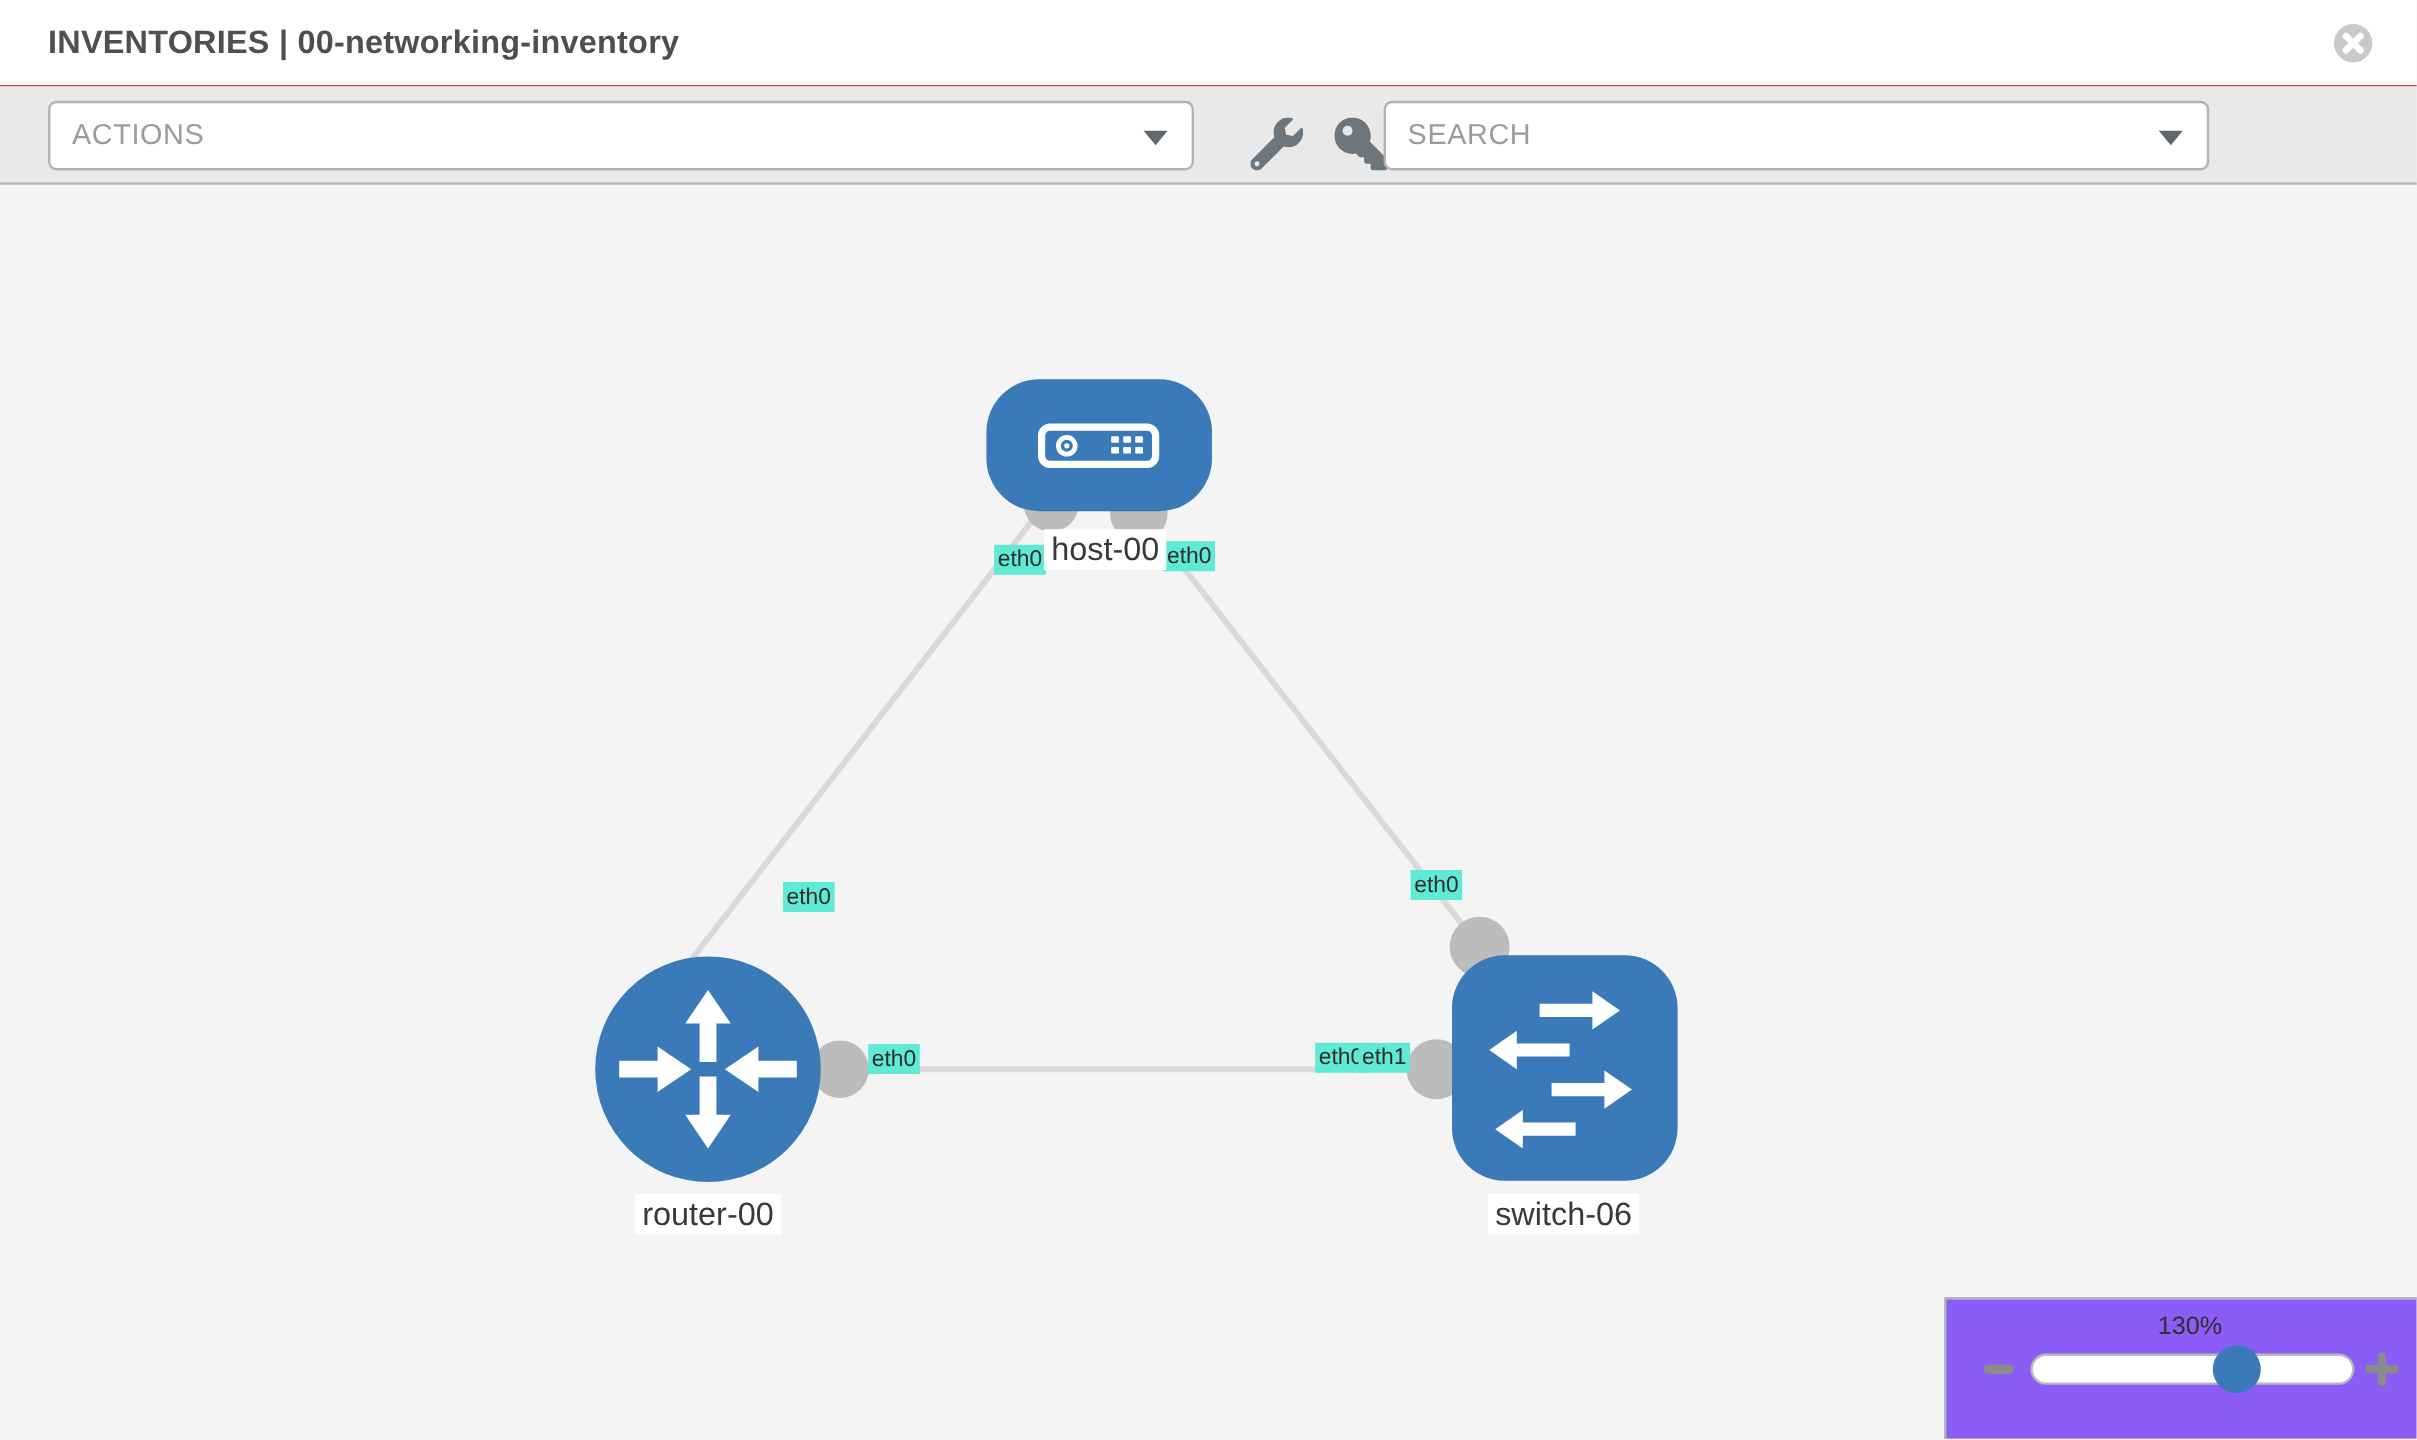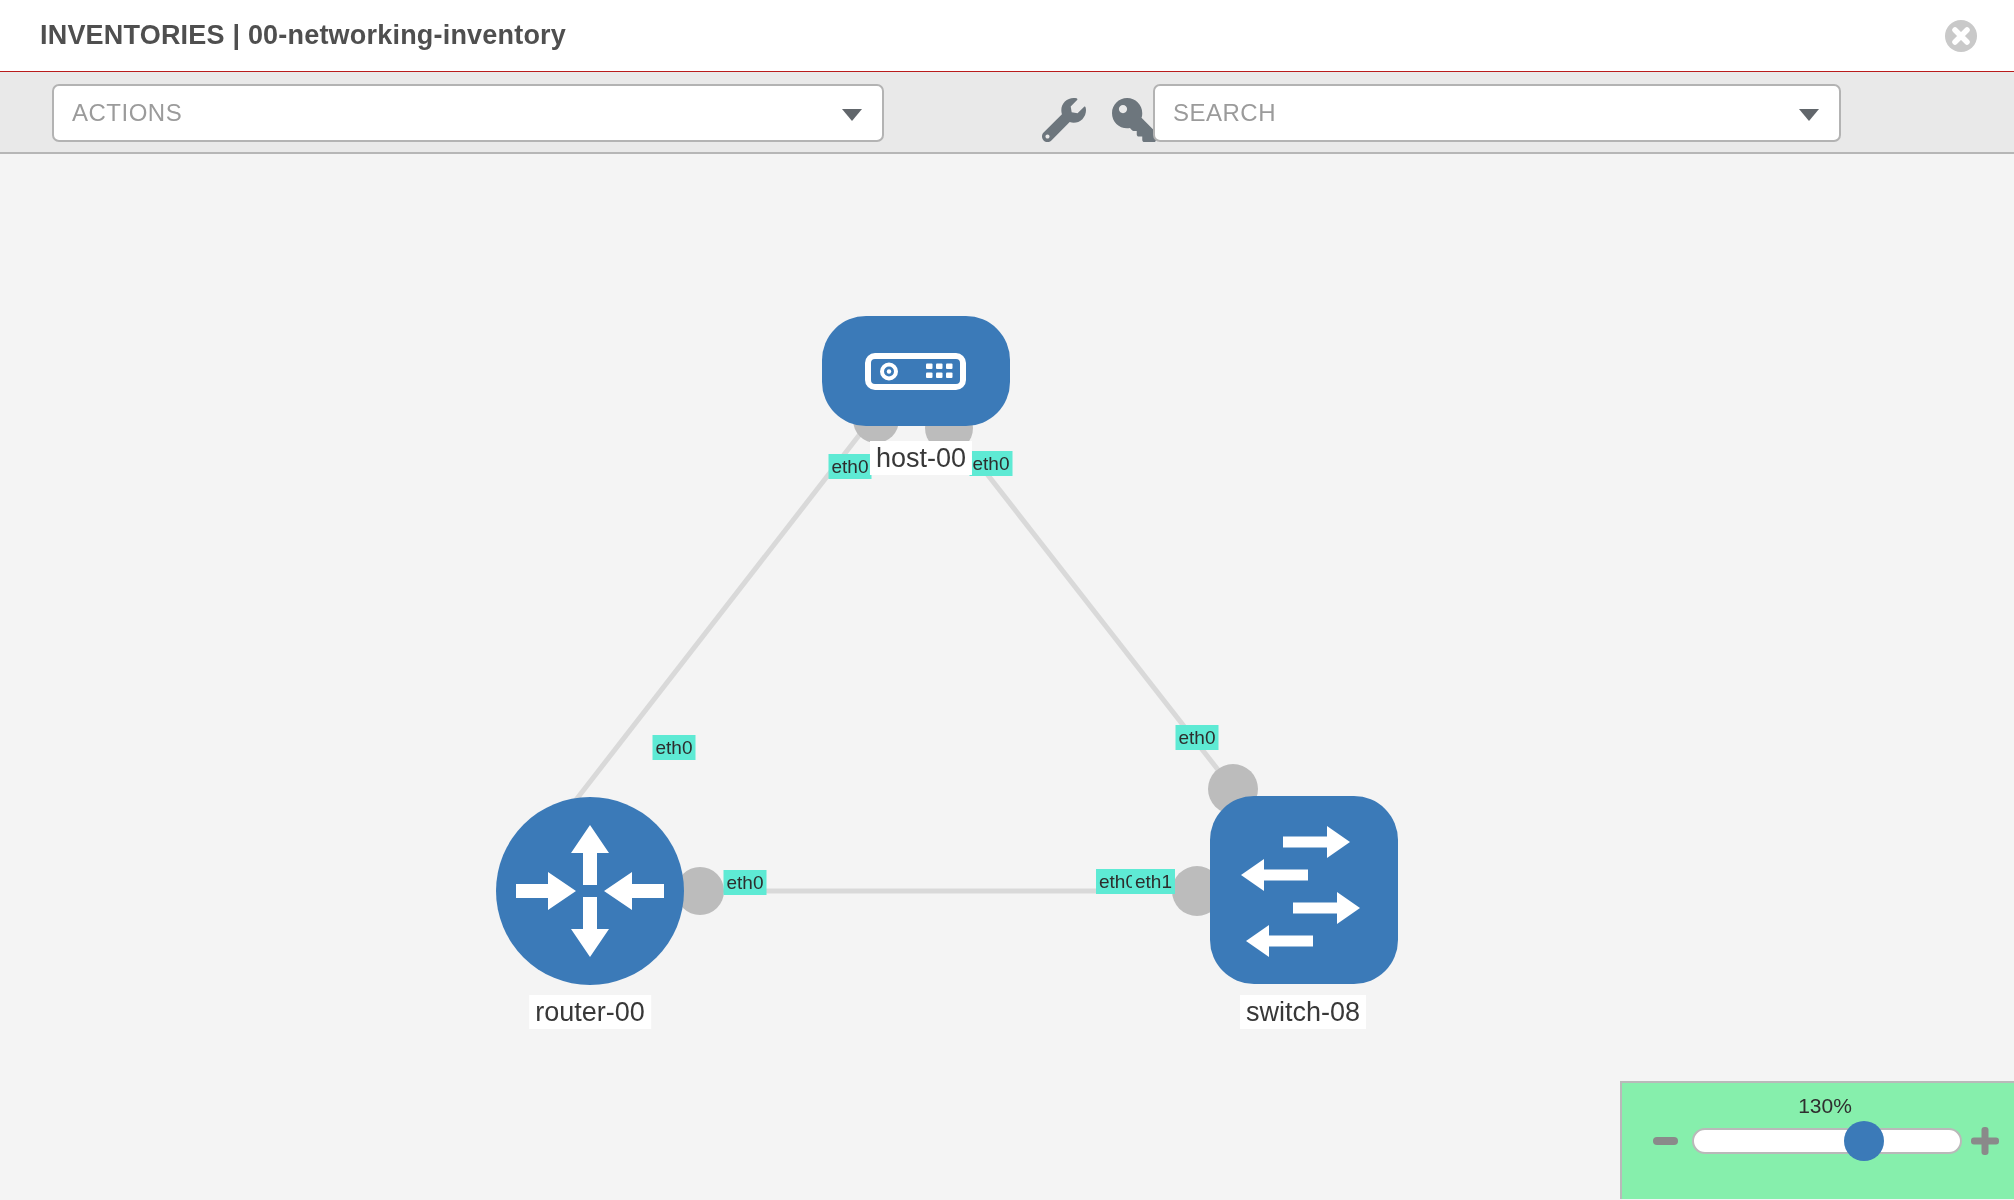--- a/index.html
+++ b/index.html
@@ -8,38 +8,38 @@
   
   .header { position:relative; width:100%; height:72px; background:#ffffff; border-bottom:1px solid #b91c1c; }
   .header-title { position:absolute; left:40px; top:0; line-height:71px; font-size:27px; font-weight:bold; color:#4f4f4f; letter-spacing:0.2px; }
   .close-btn { position:absolute; right:36px; top:19px; width:34px; height:34px; cursor:pointer; }
 
   
   .toolbar { position:relative; width:100%; height:82px; background:#e9e9e9; border-bottom:2px solid #b6b6b6; }
   .select-box { position:absolute; top:12px; height:58px; background:#ffffff; border:2px solid #b3b3b3; border-radius:7px; }
   .select-box .select-label { position:absolute; left:18px; top:0; line-height:54px; font-size:24px; color:#9b9b9b; letter-spacing:0.5px; }
   .caret { position:absolute; right:20px; top:23px; width:0; height:0; border-left:10px solid transparent; border-right:10px solid transparent; border-top:12px solid #61666b; }
-  .actions-select { left:52px; width:832px; }
+  .actions-select { left:40px; width:955px; }
   .search-select { left:1153px; width:688px; }
   .tool-icon-btn { position:absolute; top:26px; width:44px; height:44px; cursor:pointer; }
   .wrench-btn { left:1042px; }
   .key-btn { left:1112px; }
 
   
   .canvas { position:relative; width:2014px; height:1045px; background:#f4f4f4; overflow:hidden; }
   .topology-svg { position:absolute; left:0; top:0; }
 
   .port-label { position:absolute; background:#5eead4; color:#2d2d2d; font-size:19px; line-height:25px; padding:0 3px; white-space:nowrap; z-index:2; }
   .centered { transform:translateX(-50%); }
   .node-label { position:absolute; transform:translateX(-50%); background:#ffffff; color:#383838; font-size:27px; line-height:34px; padding:0 6px; white-space:nowrap; z-index:3; }
   .under-label { z-index:1; }
   .over-label { z-index:2;margin-left:15px; }
 
   
-  .zoom-panel { position:absolute; right:0; bottom:0; width:394px; height:118px; background:#86efac; border:2px solid #b9b9b9; border-right:none; border-bottom:none; z-index:5; }
+  .zoom-panel { position:absolute; right:0; bottom:0; width:394px; height:118px; background:#8b5cf6; border:2px solid #b9b9b9; border-right:none; border-bottom:none; z-index:5; }
   .zoom-level { position:absolute; left:203px; top:11px; transform:translateX(-50%); font-size:21px; color:#2f2f2f; }
   .zoom-minus { position:absolute; left:31px; top:54px; width:25px; height:8px; border-radius:4px; background:#8a8a8a; cursor:pointer; }
   .zoom-track { position:absolute; left:70px; top:45px; width:270px; height:26px; border:2px solid #b9b9b9; border-radius:13px; background:#ffffff; cursor:pointer; }
   .zoom-handle { position:absolute; left:222px; top:38px; width:40px; height:40px; border-radius:50%; background:#3b7ab8; cursor:pointer; }
   .zoom-plus { position:absolute; left:349px; top:44px; width:28px; height:28px; cursor:pointer; }
 </style>
 </head>
 <body>
 
 <div class="header">
@@ -133,21 +133,21 @@
   <span class="port-label centered" style="left:850px; top:300px;">eth0</span>
   <span class="port-label centered" style="left:991px; top:297px;">eth0</span>
   <span class="port-label centered" style="left:674px; top:581px;">eth0</span>
   <span class="port-label centered" style="left:1197px; top:571px;">eth0</span>
   <span class="port-label centered" style="left:745px; top:716px;">eth0</span>
   <span class="port-label under-label" style="left:1096px; top:715px;">eth0</span>
   <span class="port-label over-label" style="left:1117px; top:715px;">eth1</span>
 
   <span class="node-label" style="left:921px; top:287px;">host-00</span>
   <span class="node-label" style="left:590px; top:841px;">router-00</span>
-  <span class="node-label" style="left:1303px; top:841px;">switch-08</span>
+  <span class="node-label" style="left:1303px; top:841px;">switch-06</span>
 
   <div class="zoom-panel">
     <span class="zoom-level">130%</span>
     <div class="zoom-minus"></div>
     <div class="zoom-track"></div>
     <div class="zoom-handle"></div>
     <div class="zoom-plus">
       <svg width="28" height="28" viewBox="0 0 28 28">
         <rect x="10.5" y="0" width="7" height="28" rx="3" fill="#8a8a8a"></rect>
         <rect x="0" y="10.5" width="28" height="7" rx="3" fill="#8a8a8a"></rect>

